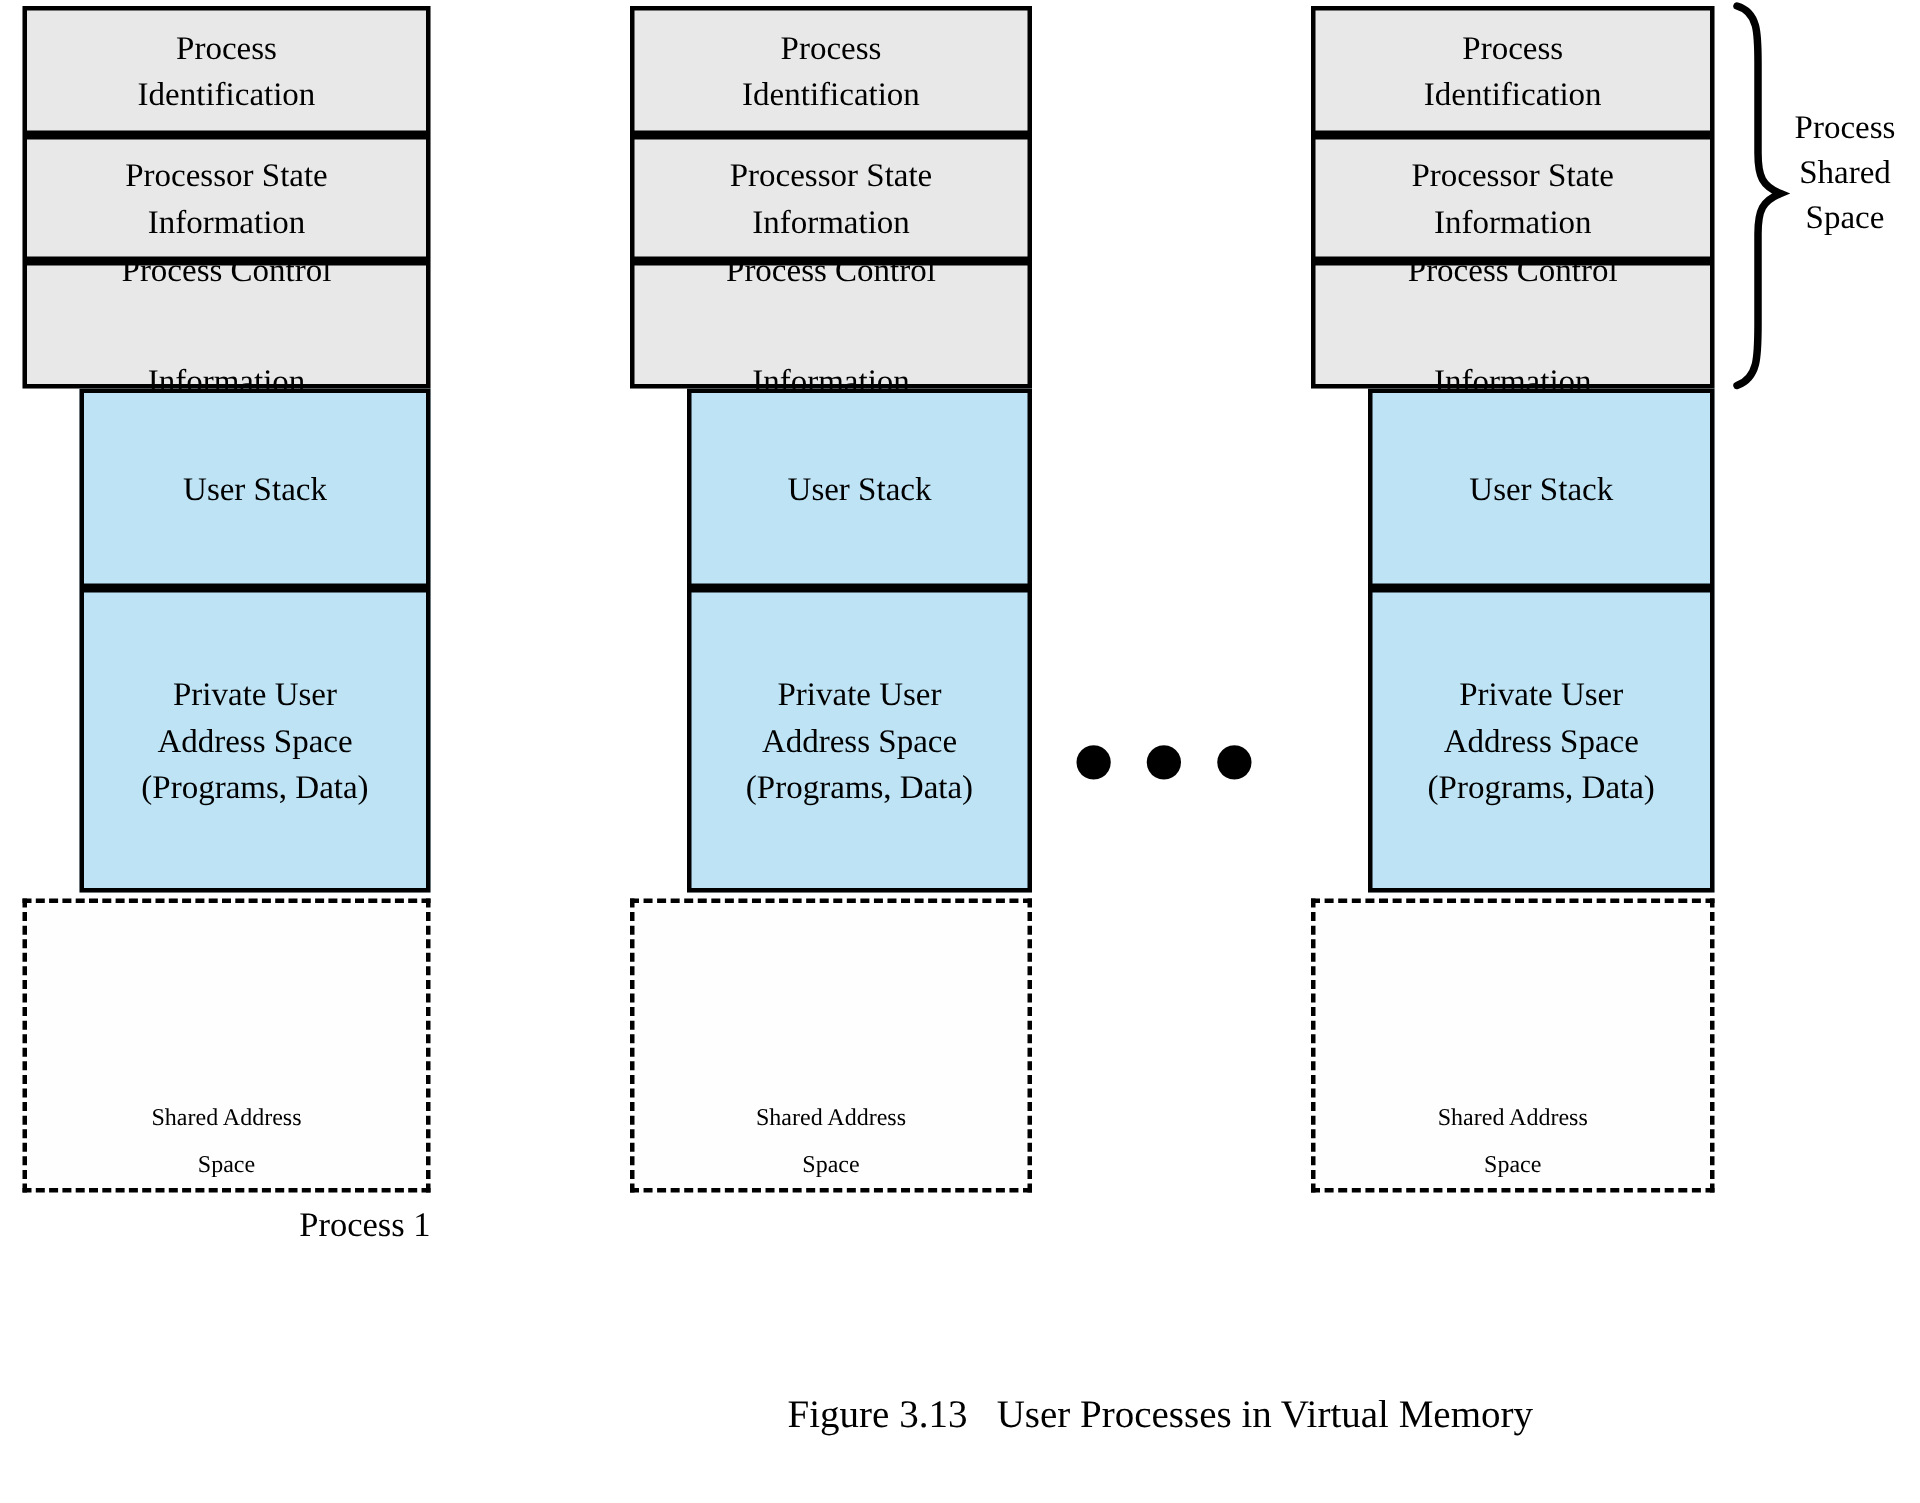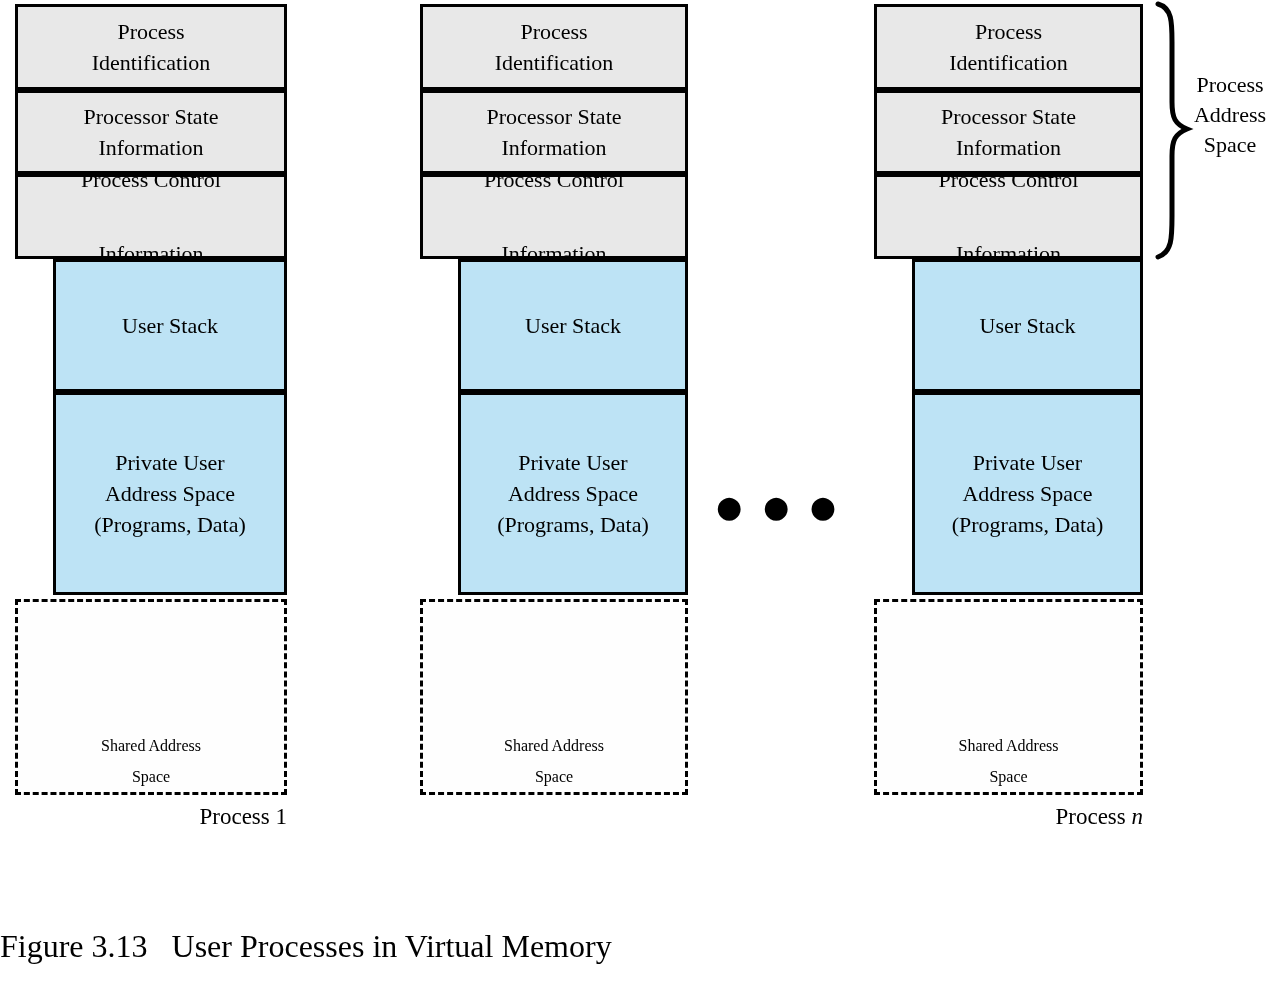--- a/index.html
+++ b/index.html
@@ -80,22 +80,22 @@
     width:100px;
     text-align:center;
     font-size:22px;
     line-height:30px;
   }
   .caption{
     position:absolute;
     left:0;
     top:928px;
     width:1022px;
-    text-align:left;
-    font-size:32px;
+    text-align:right;
+    font-size:26px;
     white-space:pre;
   }
 </style>
 </head>
 <body>
 
 <div class="page">
 
   <div class="column col1">
     <div class="sec gray h-pi">
@@ -179,31 +179,27 @@
     </div>
     <div class="sec blue h-priv">
       <div>Private User</div>
       <div>Address Space</div>
       <div>(Programs, Data)</div>
     </div>
     <div class="shared">
       <div>Shared Address</div>
       <div>Space</div>
     </div>
-    <div class="proc-label">
-      <span>Process</span>
-      <span class="italic-var">n</span>
-    </div>
   </div>
 
   <svg class="brace-svg" width="46" height="262" viewBox="0 0 46 262">
     <path d="M 10 4 C 24 8 24 22 24 42 L 24 102 C 24 118 27 124 39 129 C 27 134 24 140 24 156 L 24 216 C 24 238 24 252 10 257" fill="none" stroke="#000000" stroke-width="5" stroke-linecap="round"></path>
   </svg>
 
   <div class="brace-label">
     <div>Process</div>
-    <div>Address</div>
+    <div>Shared</div>
     <div>Space</div>
   </div>
 
   <div class="caption">Figure 3.13   User Processes in Virtual Memory</div>
 
 </div>
 
 </body></html>

